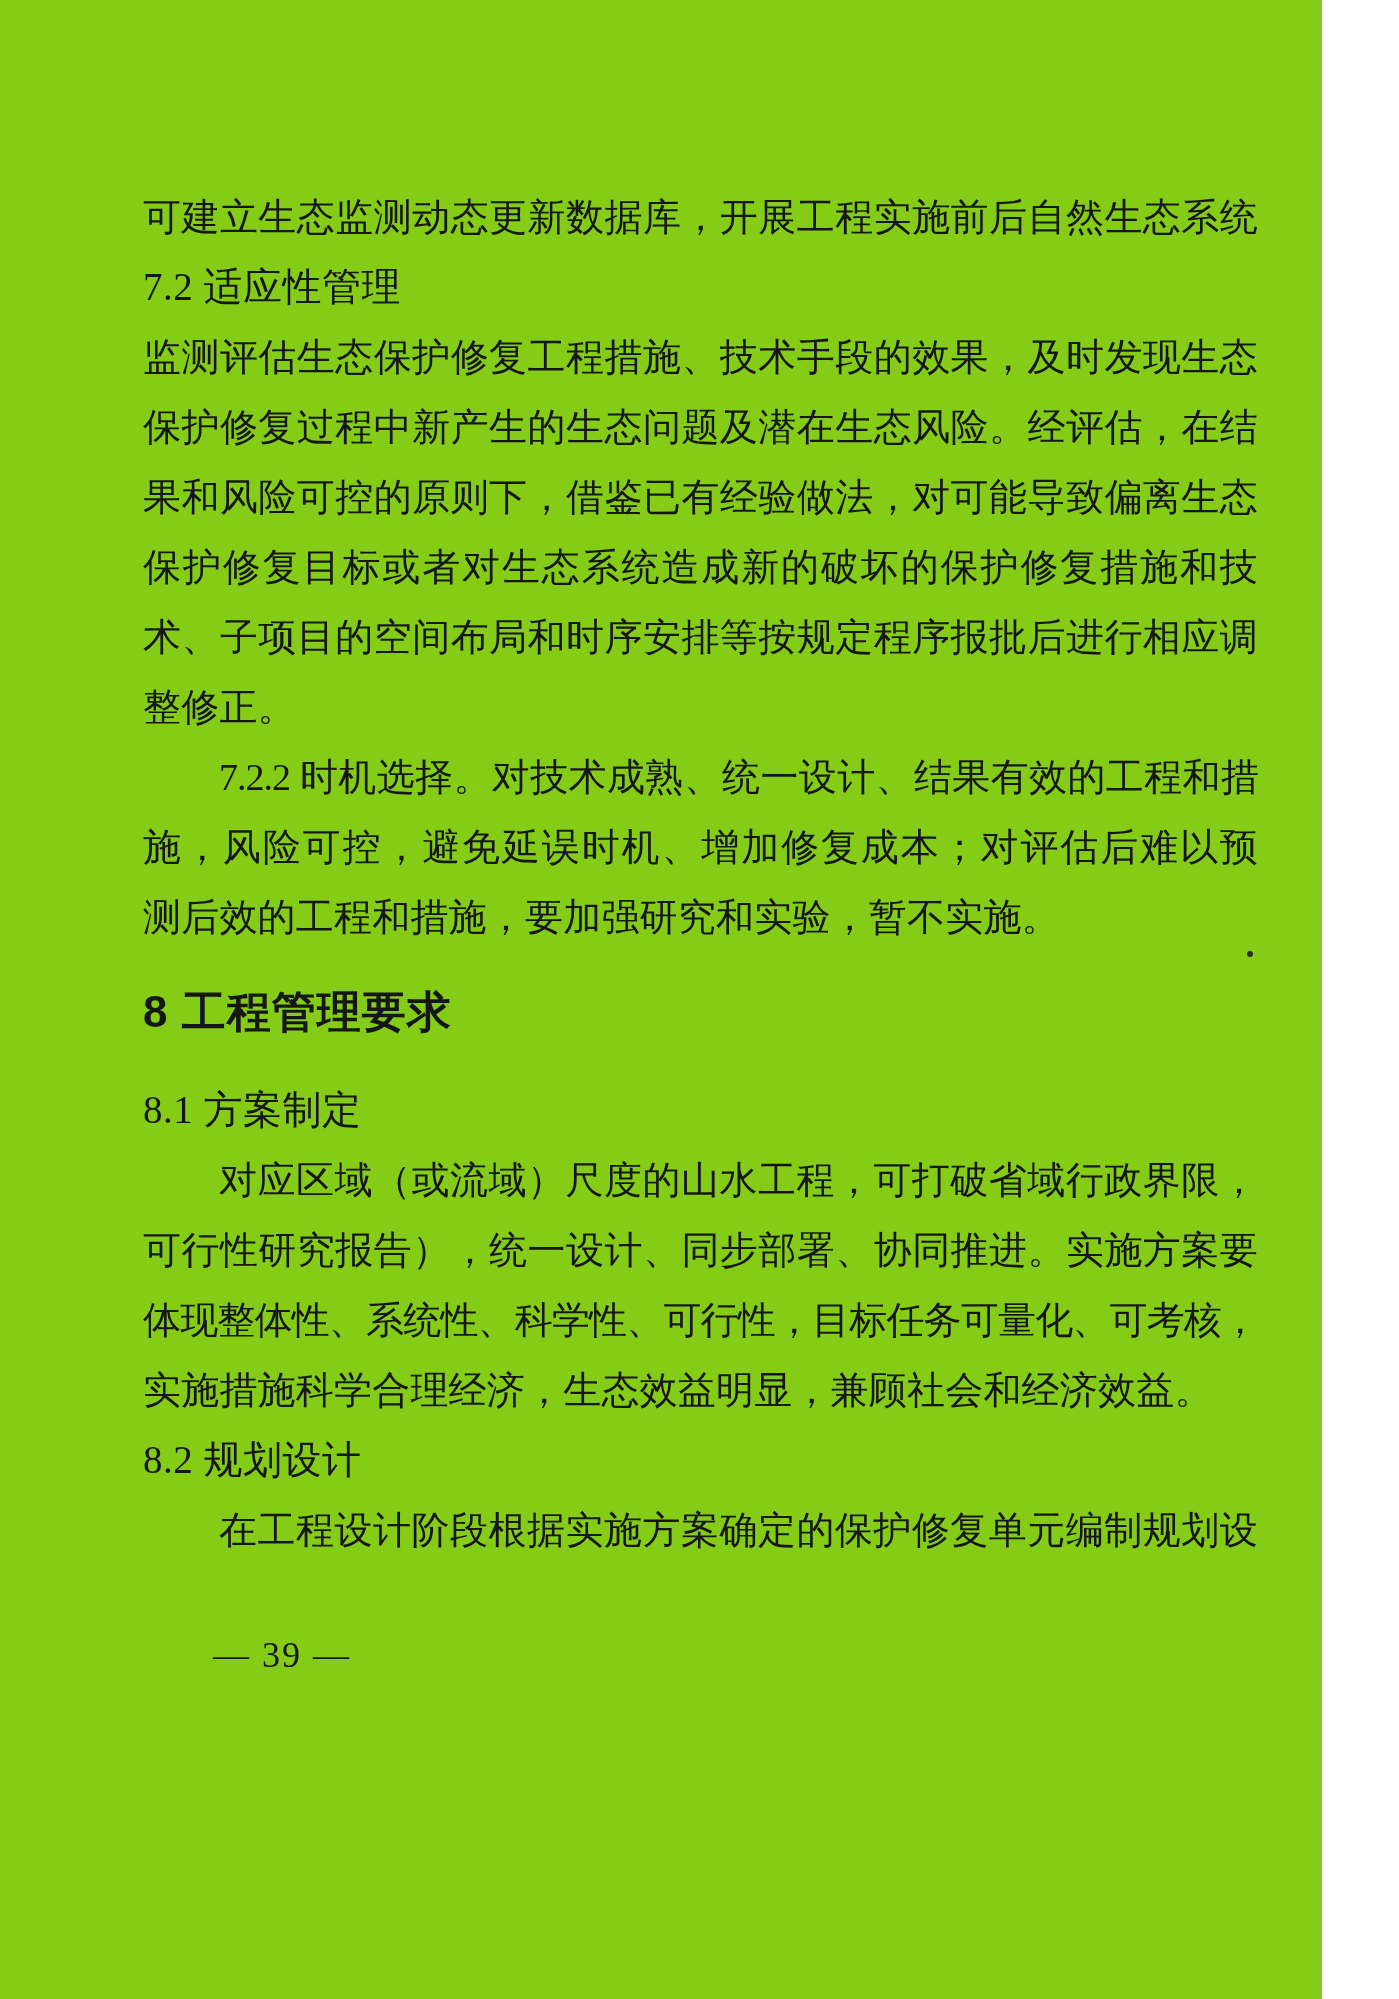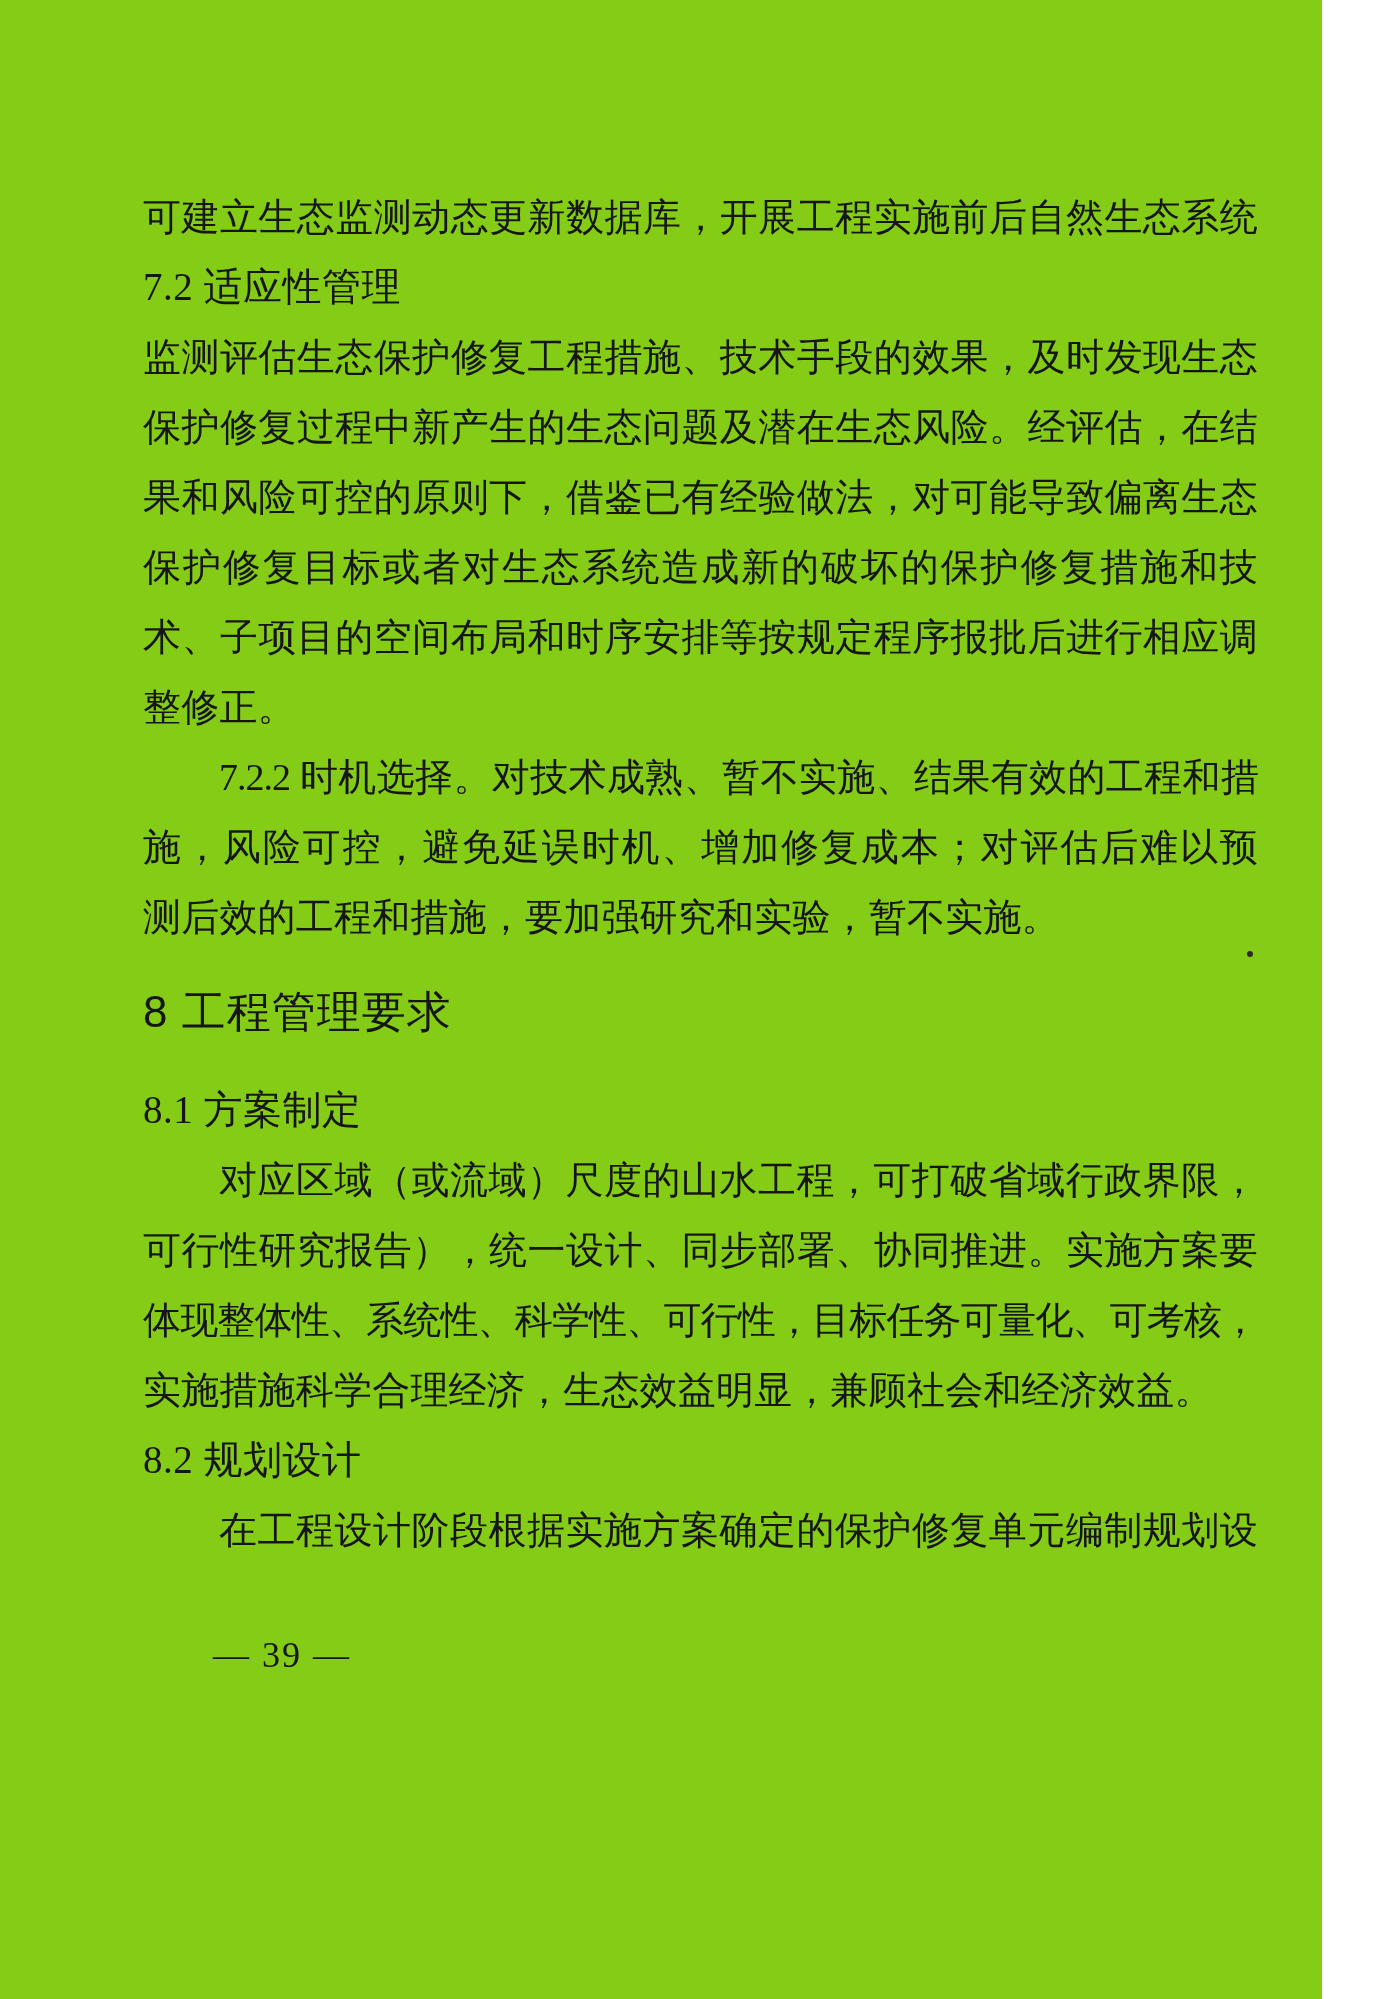--- a/index.html
+++ b/index.html
@@ -39,21 +39,21 @@
   .tight {
     letter-spacing: -1px;
   }
   .hk {
     text-align-last: left;
     font-size: 39px;
     letter-spacing: 0.5px;
   }
   .h1 {
     font-family: "Liberation Sans", sans-serif;
-    font-weight: normal;
+    font-weight: bold;
     font-size: 44px;
     line-height: 70px;
     text-align: left;
     text-align-last: left;
     letter-spacing: 1px;
     margin: 25px 0 28px 0;
   }
   .footer {
     margin-top: 55px;
     padding-left: 70px;
@@ -79,21 +79,21 @@
 <div class="page">
   <div class="content" id="content">
       <div class="line">可建立生态监测动态更新数据库，开展工程实施前后自然生态系统</div>
       <div class="line hk">7.2 适应性管理</div>
       <div class="line">监测评估生态保护修复工程措施、技术手段的效果，及时发现生态</div>
       <div class="line">保护修复过程中新产生的生态问题及潜在生态风险。经评估，在结</div>
       <div class="line">果和风险可控的原则下，借鉴已有经验做法，对可能导致偏离生态</div>
       <div class="line">保护修复目标或者对生态系统造成新的破坏的保护修复措施和技</div>
       <div class="line">术、子项目的空间布局和时序安排等按规定程序报批后进行相应调</div>
       <div class="line end">整修正。</div>
-      <div class="line indent tight">7.2.2 时机选择。对技术成熟、暂不实施、结果有效的工程和措</div>
+      <div class="line indent tight">7.2.2 时机选择。对技术成熟、统一设计、结果有效的工程和措</div>
       <div class="line">施，风险可控，避免延误时机、增加修复成本；对评估后难以预</div>
       <div class="line end">测后效的工程和措施，要加强研究和实验，暂不实施。</div>
       <div class="line h1">8 工程管理要求</div>
       <div class="line hk">8.1 方案制定</div>
       <div class="line indent">对应区域（或流域）尺度的山水工程，可打破省域行政界限，</div>
       <div class="line">可行性研究报告），统一设计、同步部署、协同推进。实施方案要</div>
       <div class="line tight">体现整体性、系统性、科学性、可行性，目标任务可量化、可考核，</div>
       <div class="line end">实施措施科学合理经济，生态效益明显，兼顾社会和经济效益。</div>
       <div class="line hk">8.2 规划设计</div>
       <div class="line indent">在工程设计阶段根据实施方案确定的保护修复单元编制规划设</div>

